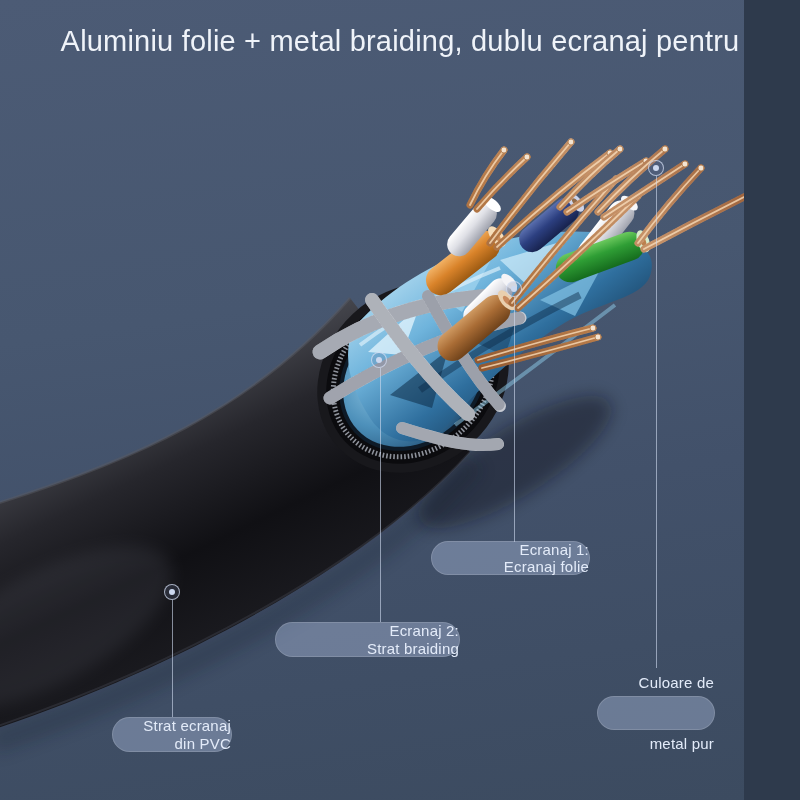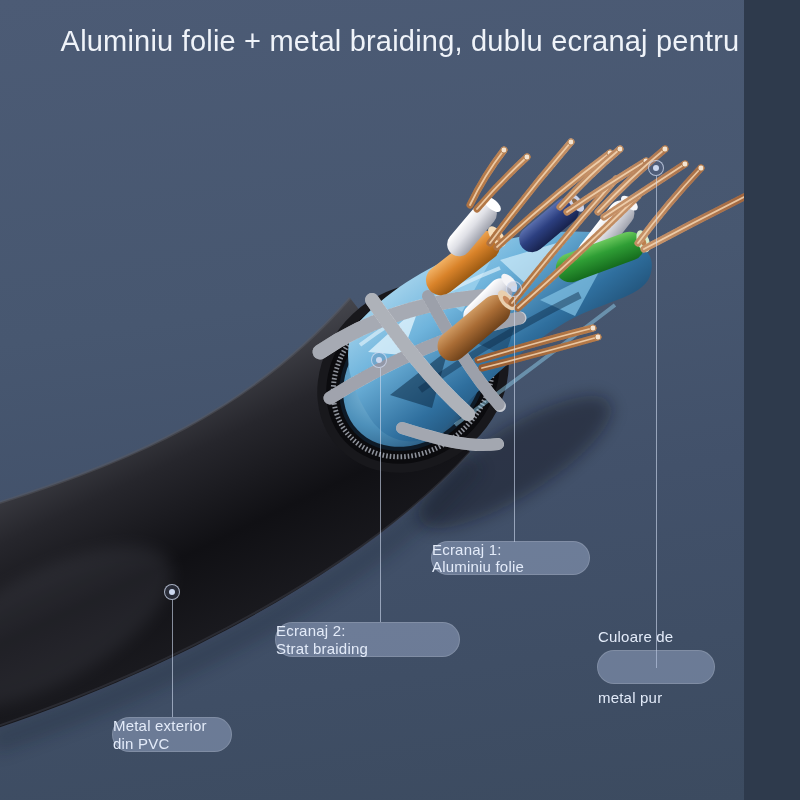--- a/index.html
+++ b/index.html
@@ -21,21 +21,21 @@
   }
   .anchor::after{
     content:"";position:absolute;left:4px;top:4px;width:6px;height:6px;border-radius:50%;
     background:#ccd8ef;
   }
   .pill{
     position:absolute;border-radius:19px;
     background:rgba(166,182,214,.44);
     border:1px solid rgba(255,255,255,.14);
     color:#e3ebf9;font-size:15px;line-height:17.5px;text-align:center;
-    display:flex;flex-direction:column;justify-content:center;align-items:flex-start;
+    display:flex;flex-direction:column;justify-content:center;align-items:flex-end;
     box-sizing:border-box;letter-spacing:.2px;
   }
   svg{position:absolute;left:0;top:0;}
 </style>
 </head>
 <body>
 
 <div class="stage">
 
   <svg width="800" height="800" viewBox="0 0 800 800" aria-hidden="true">
@@ -245,44 +245,44 @@
 
   <div class="title">
     <div>Aluminiu folie + metal braiding, dublu ecranaj pentru</div>
   </div>
 
   <div class="callout">
     <div class="leader" style="left:514px;top:297px;height:245px;"></div>
     <div class="anchor" style="left:506px;top:281px;"></div>
     <div class="pill" style="left:431px;top:541px;width:159px;height:34px;">
       <span>Ecranaj 1:</span>
-      <span>Aluminiu folie</span>
+      <span>Ecranaj folie</span>
     </div>
   </div>
 
   <div class="callout">
     <div class="leader" style="left:380px;top:368px;height:254px;"></div>
     <div class="anchor" style="left:371px;top:352px;"></div>
     <div class="pill" style="left:275px;top:622px;width:185px;height:35px;">
       <span>Ecranaj 2:</span>
       <span>Strat braiding</span>
     </div>
   </div>
 
   <div class="callout">
     <div class="leader" style="left:656px;top:176px;height:492px;"></div>
     <div class="anchor" style="left:648px;top:160px;"></div>
-    <div class="pill" style="left:597px;top:650px;width:118px;height:34px;gap:44px;">
+    <div class="pill" style="left:597px;top:696px;width:118px;height:34px;gap:44px;">
       <span>Culoare de</span>
       <span>metal pur</span>
     </div>
   </div>
 
   <div class="callout">
     <div class="leader" style="left:172px;top:600px;height:117px;"></div>
     <div class="anchor" style="left:164px;top:584px;"></div>
     <div class="pill" style="left:112px;top:717px;width:120px;height:35px;">
-      <span>Metal exterior</span>
+      <span>Strat ecranaj</span>
       <span>din PVC</span>
     </div>
   </div>
 
 </div>
 
 </body></html>

